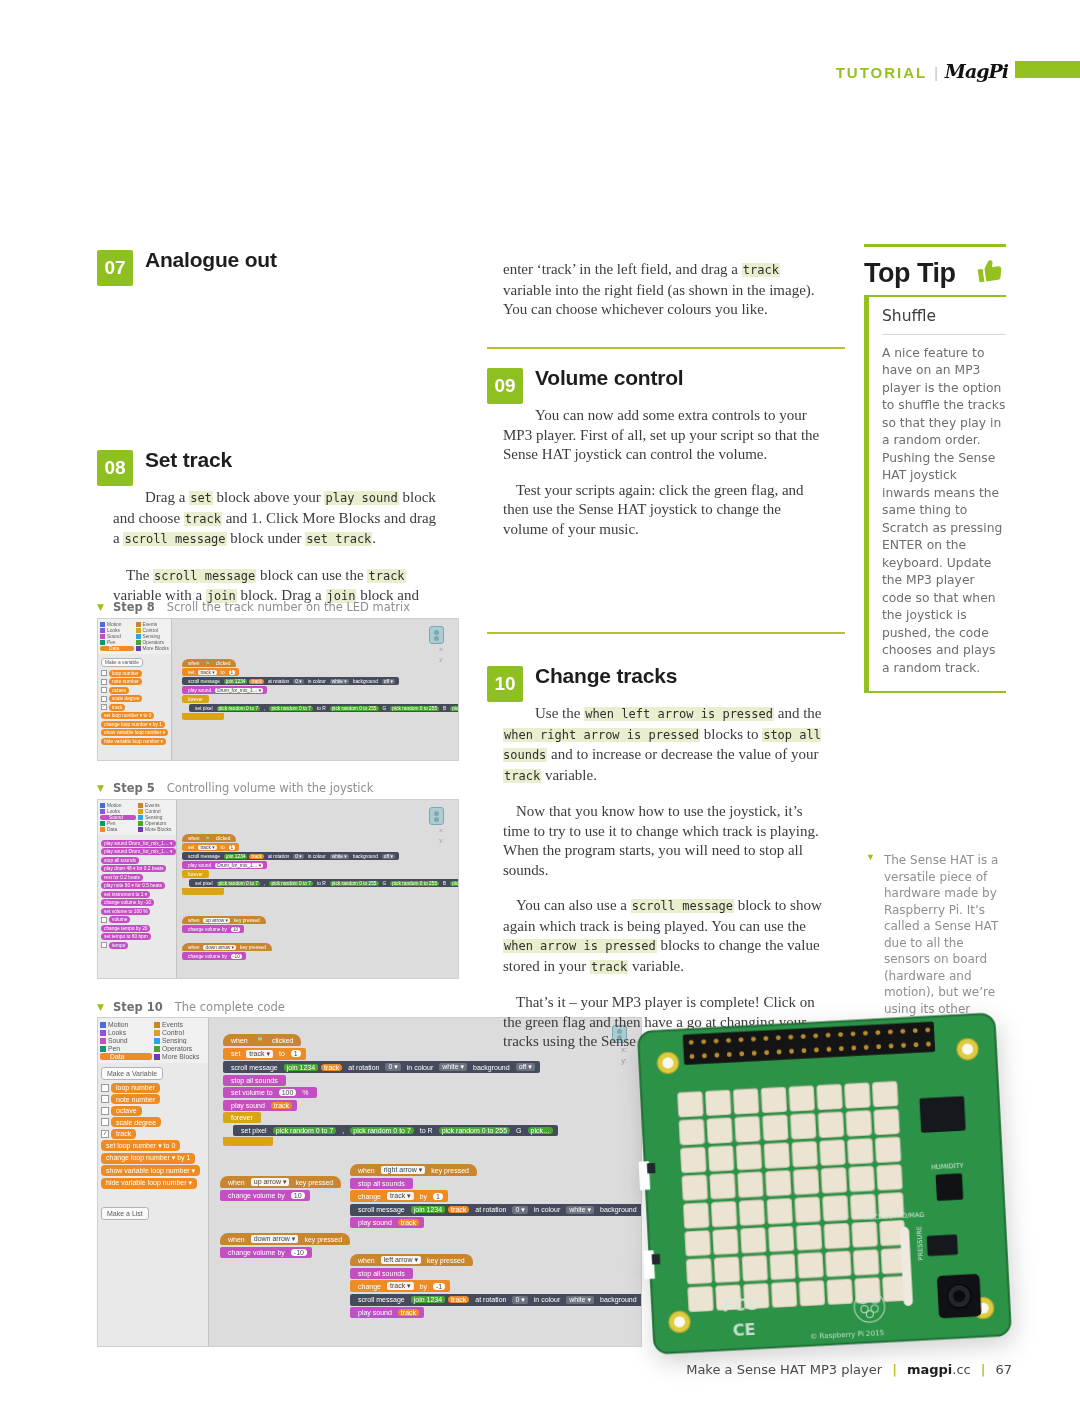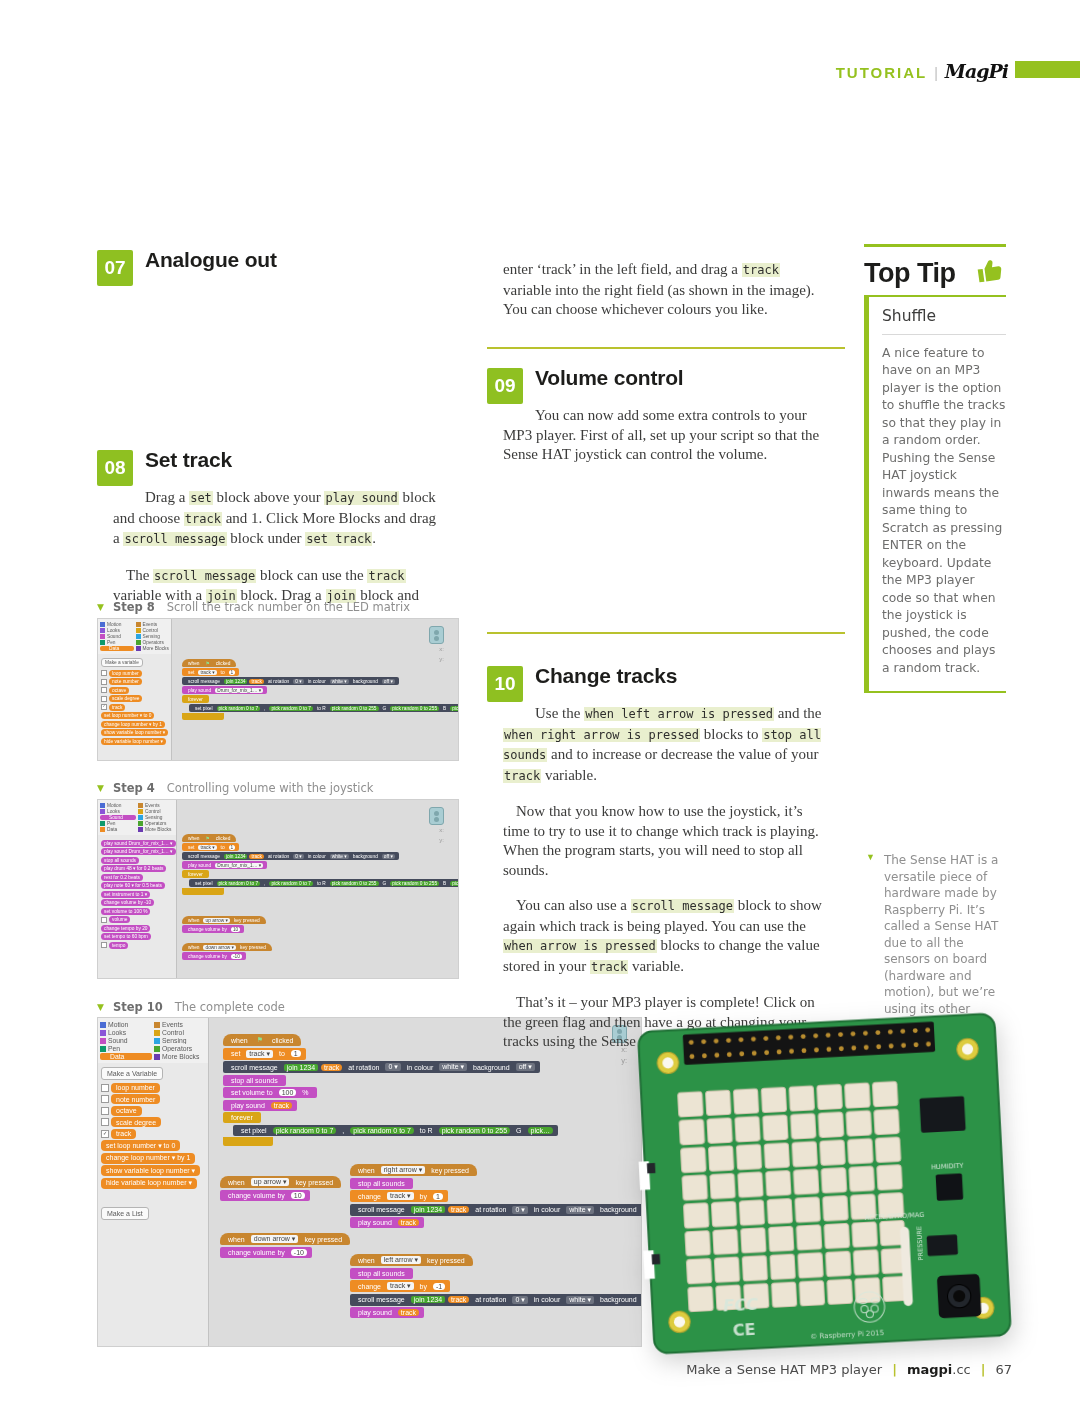--- a/index.html
+++ b/index.html
@@ -230,21 +230,21 @@
       <div class="blk bg-ct cap"></div>
     </div>
     <div class="sprthumb" style="right: 14px; top: 7px;">
       <div class="ticon"></div>
       <div class="xy">x:</div>
       <div class="xy">y:</div>
     </div>
   </figure>
 
 <div class="abs figcap" style="left:97px;top:781px">
-  <span class="tri">▼</span><b>Step 4</b><span>Controlling volume with the joystick</span>
+  <span class="tri">▼</span><b>Step 5</b><span>Controlling volume with the joystick</span>
 </div>
 <figure class="abs shot sm" style="left:97px;top:799px;width:360px;height:178px;margin:0">
     <div class="pal" style="width: 78px;">
       <div class="cats">
         <div class="cat"><span class="sq" style="background: rgb(74, 108, 212);"></span>Motion</div>
         <div class="cat"><span class="sq" style="background: rgb(200, 134, 47);"></span>Events</div>
         <div class="cat"><span class="sq" style="background: rgb(138, 85, 215);"></span>Looks</div>
         <div class="cat"><span class="sq" style="background: rgb(217, 165, 22);"></span>Control</div>
         <div class="cat sel" style="background: rgb(195, 79, 195);"><span class="sq" style="background: rgb(195, 79, 195);"></span>Sound</div>
         <div class="cat"><span class="sq" style="background: rgb(44, 165, 226);"></span>Sensing</div>
@@ -566,20 +566,21 @@
 
 <section class="abs intro" style="left:487px;top:244px;width:358px">
   <p><span>enter ‘track’ in the left field, and drag a </span><span class="ic">track</span><span> variable into the right field (as shown in the image). You can choose whichever colours you like.</span></p>
 </section>
 <div class="abs hr-olive" style="left:487px;top:347px;width:358px"></div>
 
 <section class="abs step" style="left:487px;top:366px">
   <div class="badge">09</div>
   <h3>Volume control</h3>
   <p><span>You can now add some extra controls to your MP3 player. First of all, set up your script so that the Sense HAT joystick can control the volume.</span></p>
+  <p><span>Test your scripts again: click the green flag, and then use the Sense HAT joystick to change the volume of your music.</span></p>
 </section>
 
 <div class="abs hr-olive" style="left:487px;top:632px;width:358px"></div>
 
 <section class="abs step" style="left:487px;top:664px">
   <div class="badge">10</div>
   <h3>Change tracks</h3>
   <p><span>Use the </span><span class="ic">when left arrow is pressed</span><span> and the </span><span class="ic">when right arrow is pressed</span><span> blocks to </span><span class="ic">stop all sounds</span><span> and to increase or decrease the value of your </span><span class="ic">track</span><span> variable.</span></p>
   <p><span>Now that you know how to use the joystick, it’s time to try to use it to change which track is playing. When the program starts, you will need to stop all sounds.</span></p>
   <p><span>You can also use a </span><span class="ic">scroll message</span><span> block to show again which track is being played. You can use the </span><span class="ic">when arrow is pressed</span><span> blocks to change the value stored in your </span><span class="ic">track</span><span> variable.</span></p>

